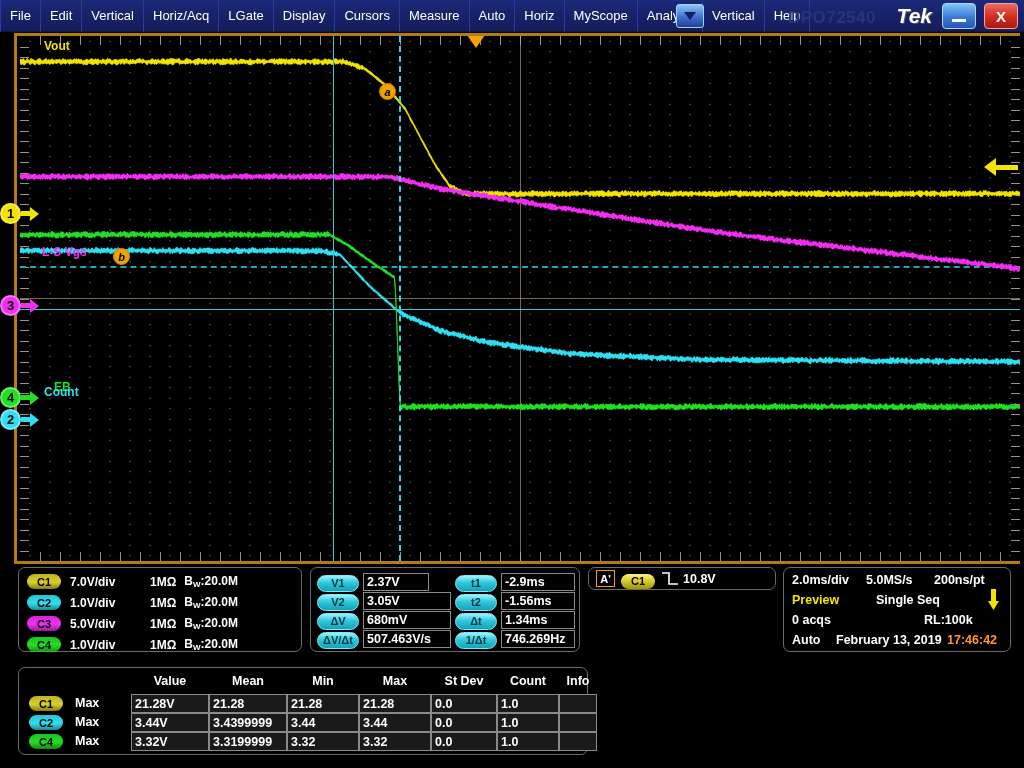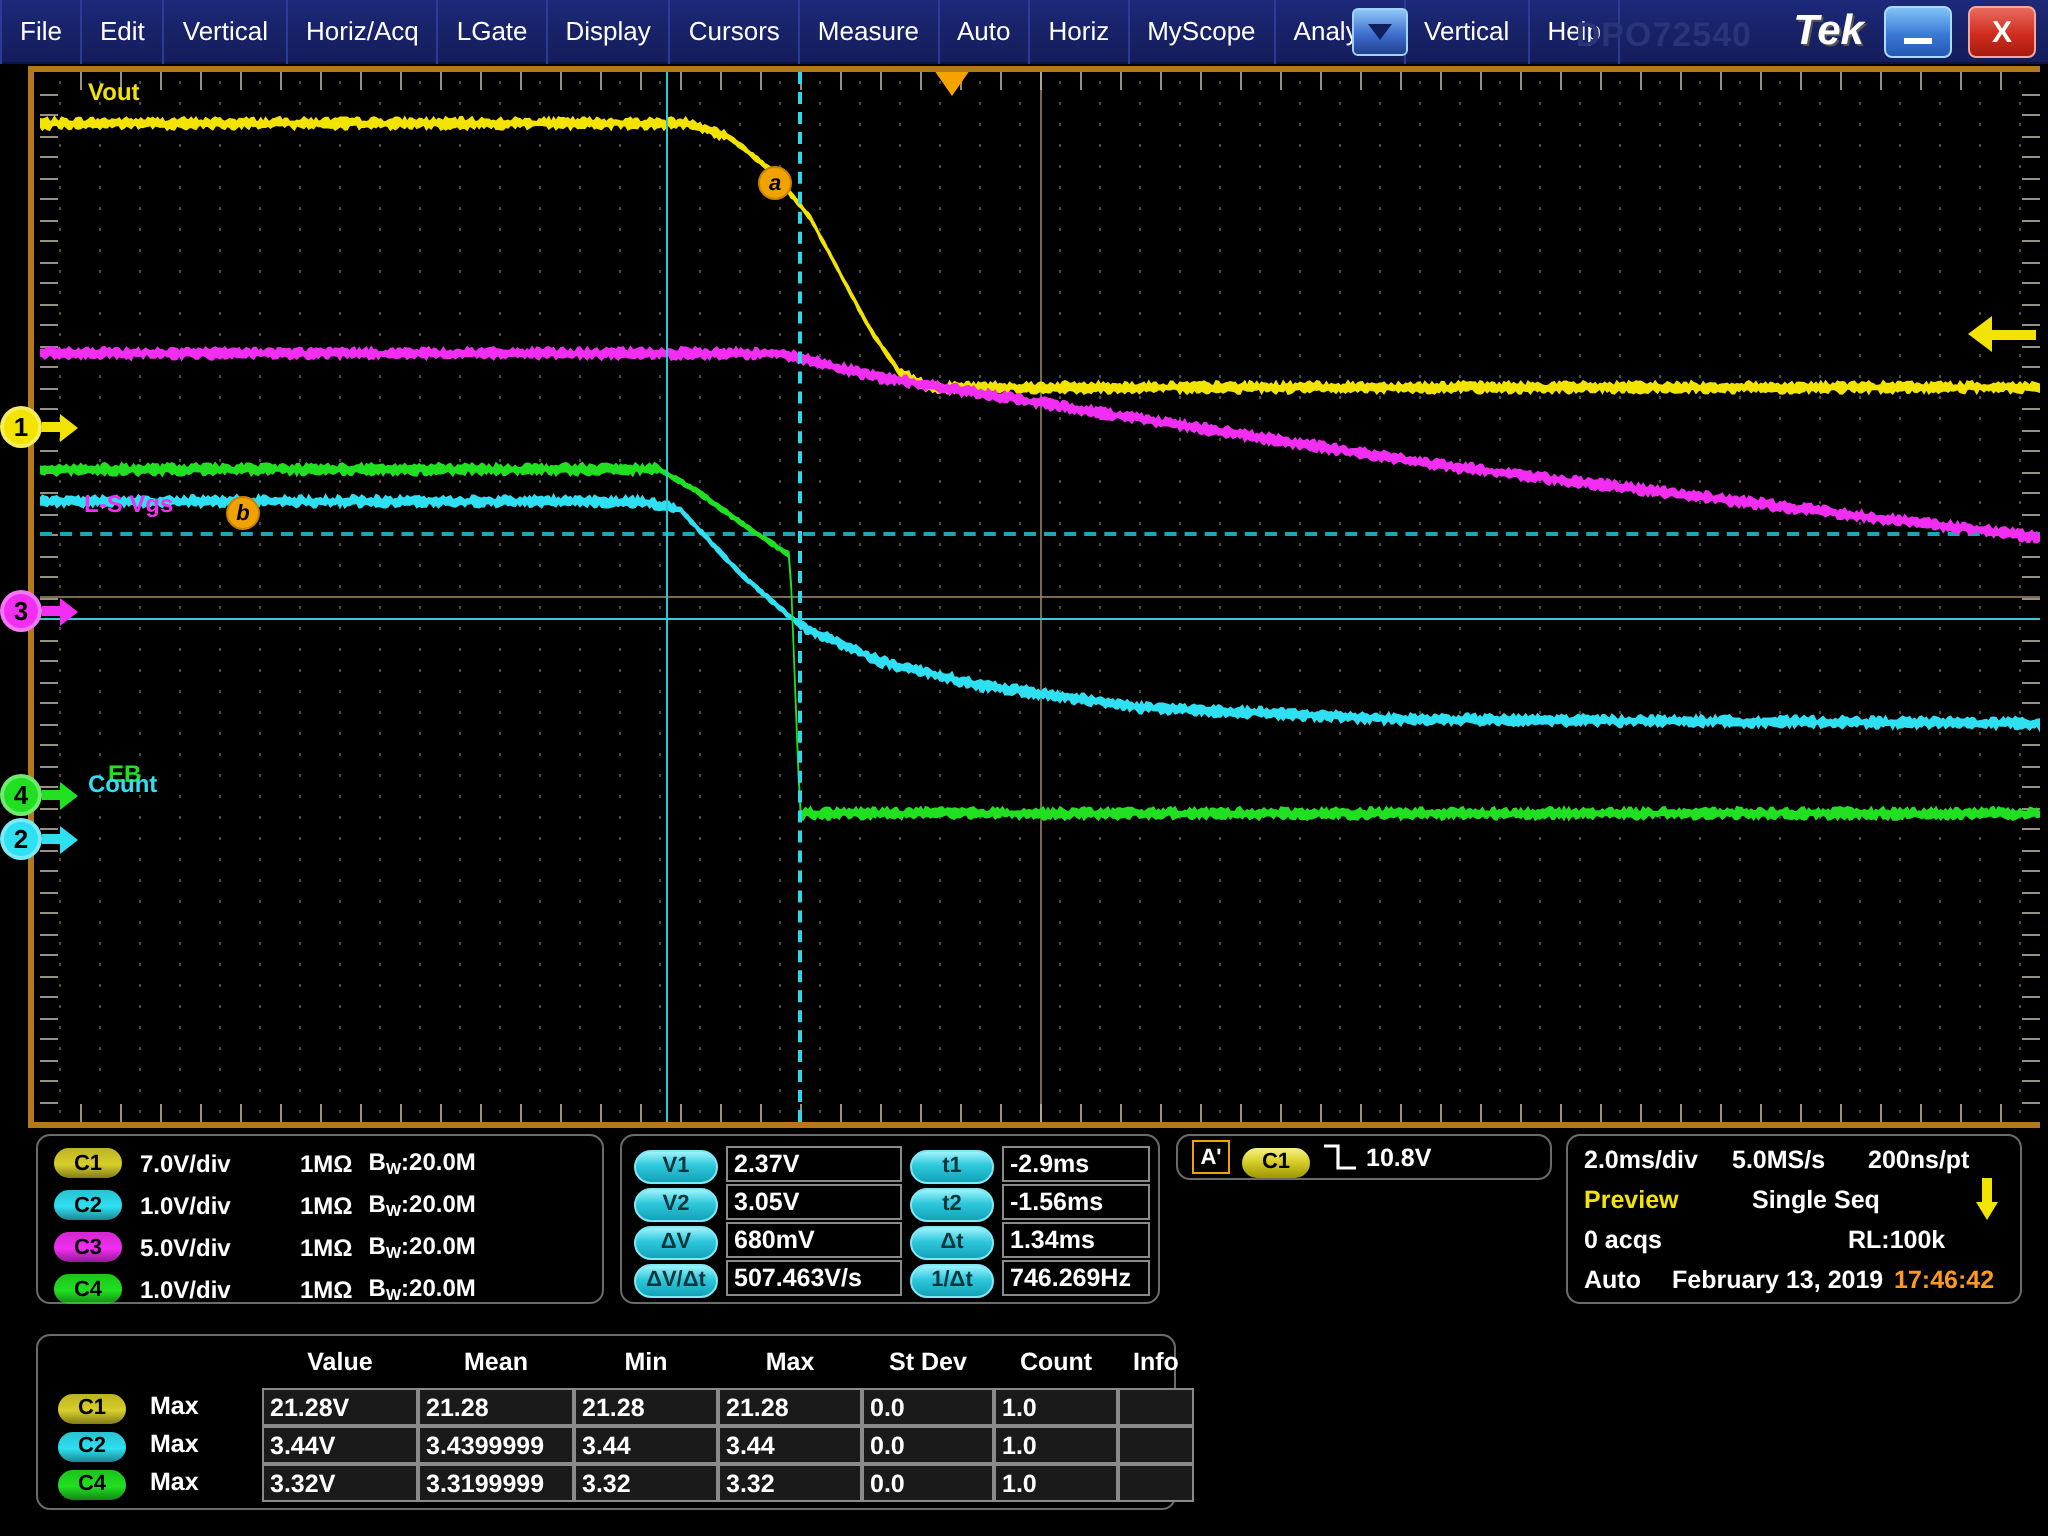--- a/index.html
+++ b/index.html
@@ -499,21 +499,21 @@
           <span class="vd">1.0V/div</span>
           <span class="imp">1MΩ</span>
           <span style="margin-left: 8px; font-weight: bold;">B<span class="bwsub">W</span>:20.0M</span>
         </div>
       </div>
   </div>
 
   <div class="panel" style="left:310px; top:567px; width:270px; height:85px;text-decoration:underline;">
     <div id="cursor-rows">
         <div class="curlabel" style="left: 6px; top: 5px;"><span class="cyanbadge">V1</span></div>
-        <div class="curbox" style="left: 52px; top: 5px; width: 88px; height: 18px;">2.37V</div>
+        <div class="curbox" style="left: 52px; top: 5px; width: 66px; height: 18px;">2.37V</div>
         <div class="curlabel" style="left: 6px; top: 24px;"><span class="cyanbadge">V2</span></div>
         <div class="curbox" style="left: 52px; top: 24px; width: 88px; height: 18px;">3.05V</div>
         <div class="curlabel" style="left: 6px; top: 43px;"><span class="cyanbadge">ΔV</span></div>
         <div class="curbox" style="left: 52px; top: 43px; width: 88px; height: 18px;">680mV</div>
         <div class="curlabel" style="left: 6px; top: 62px;"><span class="cyanbadge">ΔV/Δt</span></div>
         <div class="curbox" style="left: 52px; top: 62px; width: 88px; height: 18px;">507.463V/s</div>
         <div class="curlabel" style="left: 144px; top: 5px;"><span class="cyanbadge">t1</span></div>
         <div class="curbox" style="left: 190px; top: 5px; width: 74px; height: 18px;">-2.9ms</div>
         <div class="curlabel" style="left: 144px; top: 24px;"><span class="cyanbadge">t2</span></div>
         <div class="curbox" style="left: 190px; top: 24px; width: 74px; height: 18px;">-1.56ms</div>

